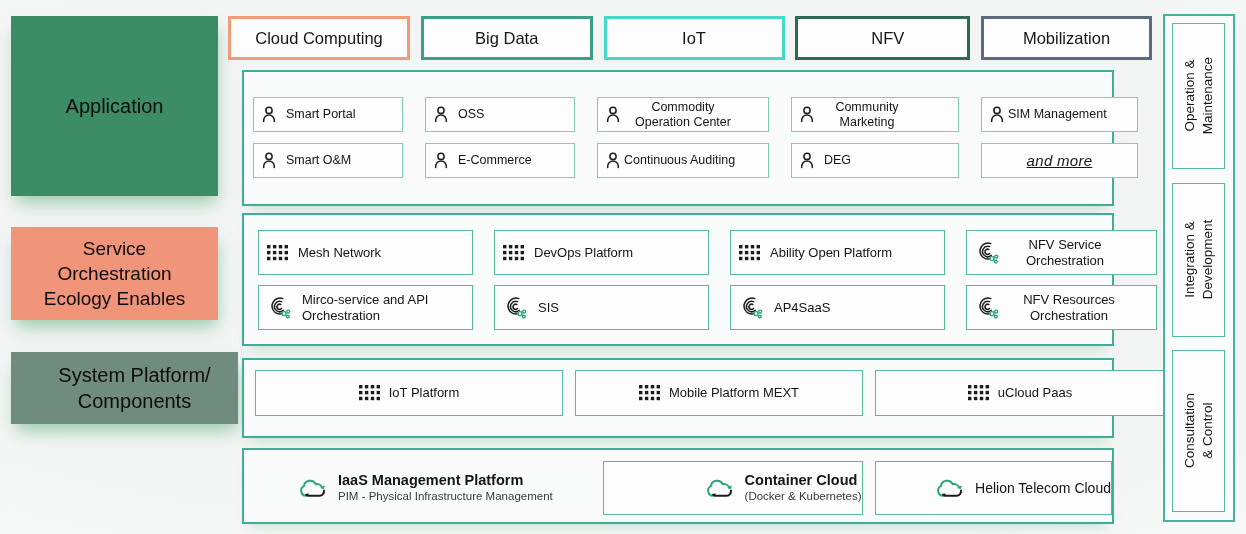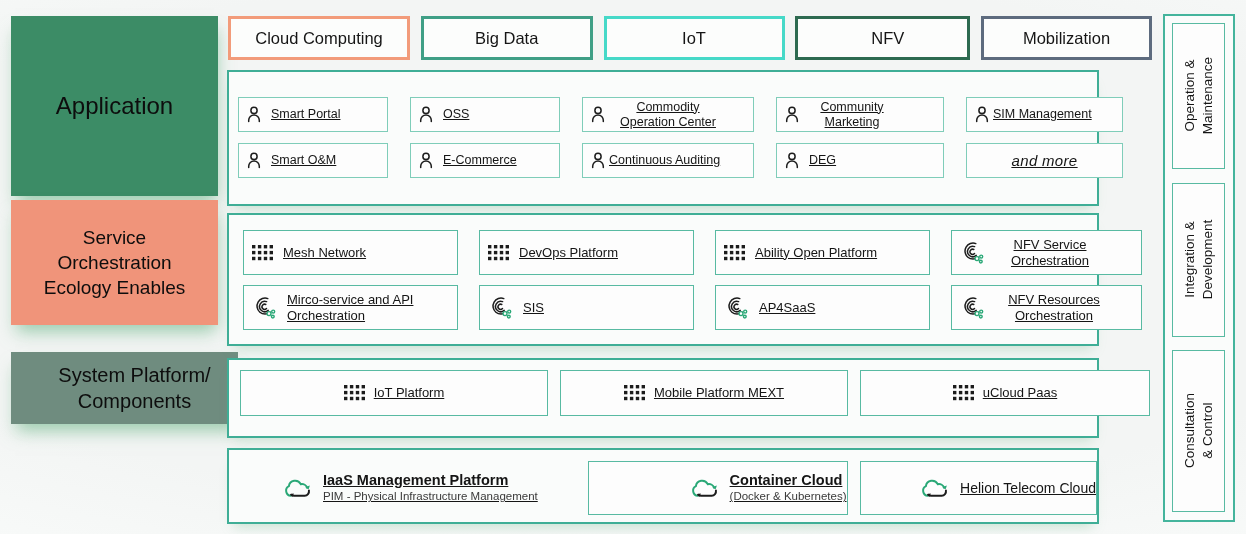--- a/index.html
+++ b/index.html
@@ -9,37 +9,36 @@
     background:
       radial-gradient(ellipse 120% 90% at 50% 45%, #f3f5f4 55%, #fafcfb 85%, #ffffff 100%);
   }
   
   .lblock{
     position:absolute; left:11px; width:207px;
     display:flex; align-items:center; justify-content:center; text-align:center;
     font-size:19px; line-height:1.32; color:#0d0d0d; white-space:pre-line;
     box-shadow:0 12px 16px -4px rgba(116,186,142,.50), 6px 8px 14px -6px rgba(116,186,142,.35);
   }
-  .lb0{top:16px;height:180px;font-size:24px;}
-  .lb1{top:200px;height:125px;}
+  .lb0{top:16px;height:180px;font-size:20px;}
+  .lb1{top:227px;height:93px;}
   .lb2{top:352px;height:72px;font-size:20px;padding-left:20px;}
   .lb3{top:446px;height:76px;}
   
   .chips{position:absolute; left:228px; top:16px; width:924px; height:44px;
     display:flex; justify-content:space-between;}
   .chip{
     box-sizing:border-box; height:44px; border:3px solid #999; background:#fcfdfc;
     display:flex; align-items:center; justify-content:center; font-size:16.5px;
   }
   
   .section{
-    position:absolute; left:227px; width:872px; box-sizing:border-box;
+    position:absolute; left:242px; width:872px; box-sizing:border-box;
     border:2px solid #3fae96; background:#fafcfb;
     box-shadow:0 9px 12px -7px rgba(116,186,142,.38);
-    text-decoration:underline;
   }
   .sec-app{top:70px; height:136px;}
   .sec-svc{top:213px; height:133px;}
   .sec-sys{top:358px; height:80px;}
   .sec-infra{top:448px; height:76px;}
 
   .item{
     box-sizing:border-box; background:#fdfdfd; display:flex; align-items:center;
     font-size:12.5px; line-height:1.2;
   }

